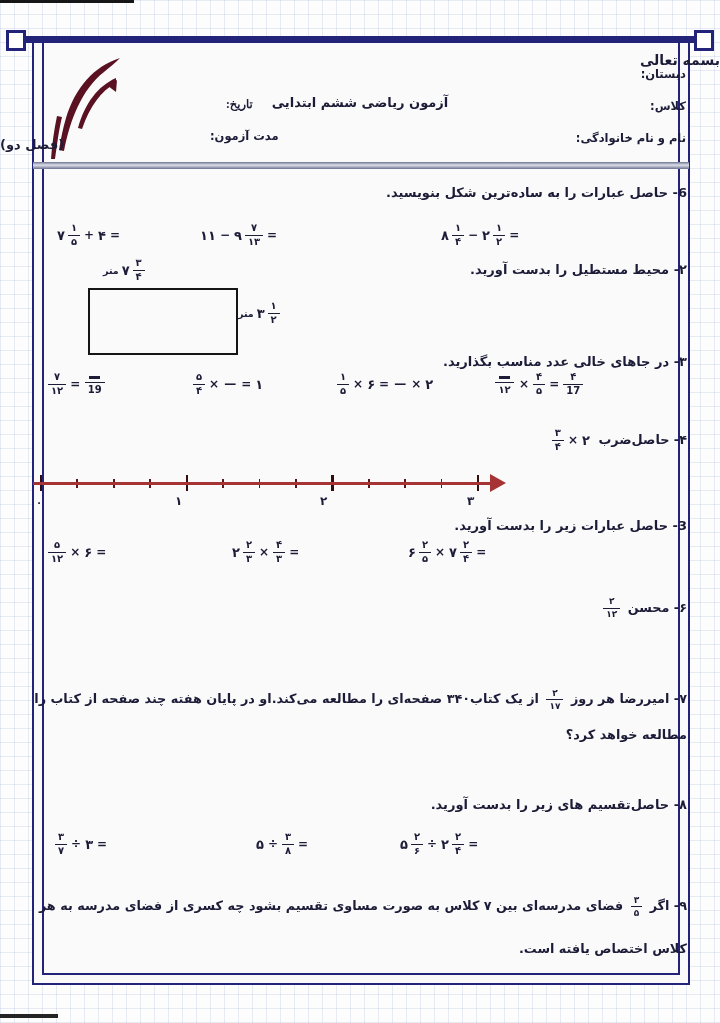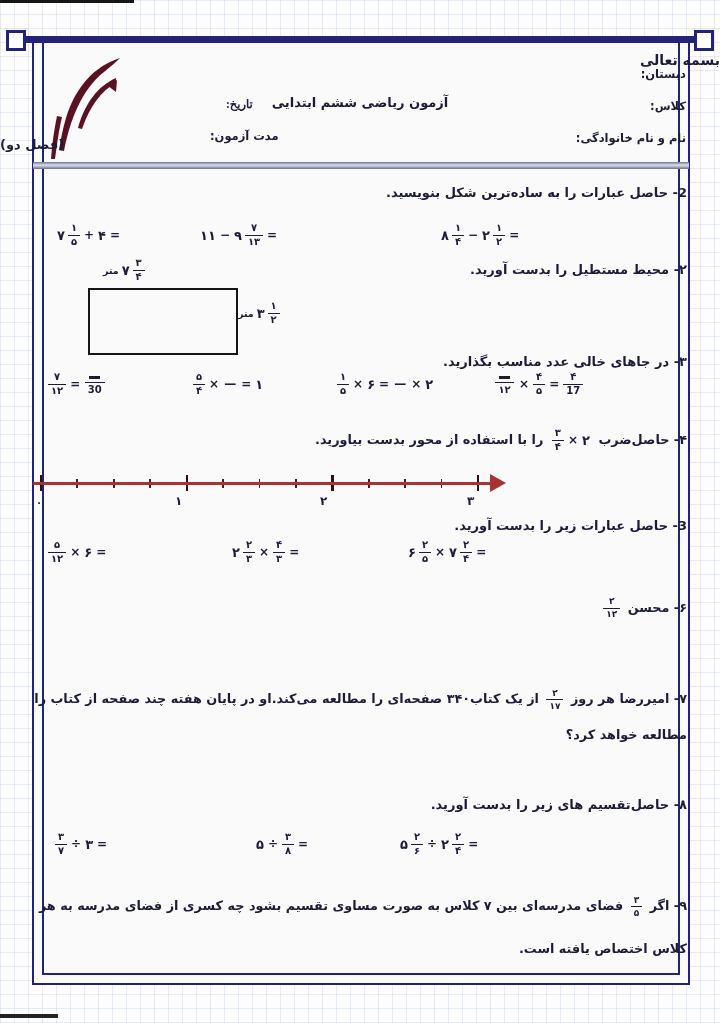--- a/index.html
+++ b/index.html
@@ -82,21 +82,21 @@
   <div class="h-bism">بسمه تعالی</div>
   <div class="h-title">آزمون ریاضی ششم ابتدایی</div>
   <div class="h-chapter">(فصل دو)</div>
   <div class="hf school">دبستان:</div>
   <div class="hf klass">کلاس:</div>
   <div class="hf name">نام و نام خانوادگی:</div>
   <div class="hf date">تاریخ:</div>
   <div class="hf dur">مدت آزمون:</div>
   <div class="sep"></div>
 
-  <div class="qtitle" style="top:185px">2- حاصل عبارات را به ساده‌ترین شکل بنویسید.</div>
+  <div class="qtitle" style="top:185px">6- حاصل عبارات را به ساده‌ترین شکل بنویسید.</div>
   <div class="xr" style="left:441px;top:223px">
     <span class="in">۸</span>
     <span class="fr">
         <span class="nu">۱</span>
         <span class="de">۴</span>
       </span>
     <span class="op">−</span>
     <span class="in">۲</span>
     <span class="fr">
         <span class="nu">۱</span>
@@ -188,35 +188,34 @@
   <div class="xr" style="left:48px;top:372px">
     <span class="fr">
         <span class="nu">۷</span>
         <span class="de">۱۲</span>
       </span>
     <span class="op">=</span>
     <span class="fr">
         <span class="nu">
           <span class="blankbar"></span>
         </span>
-        <span class="de">30</span>
+        <span class="de">19</span>
       </span>
   </div>
 
   <div class="para" style="top:428px;white-space:nowrap">
     <span>۴- حاصل‌ضرب</span>
     <span class="eq">
       <span class="fr">
           <span class="nu">۳</span>
           <span class="de">۴</span>
         </span>
       <span class="op">×</span>
       <span class="in">۲</span>
     </span>
-    <span>را با استفاده از محور بدست بیاورید.</span>
   </div>
   <div class="nl">
     <div class="nl-minor"></div>
     <div class="nl-major"></div>
     <div class="nl-line"></div>
     <div class="nl-arrow"></div>
     <span class="nl-lab z" style="left:3px">۰</span>
     <span class="nl-lab" style="left:142px">۱</span>
     <span class="nl-lab" style="left:287px">۲</span>
     <span class="nl-lab" style="left:434px">۳</span>

